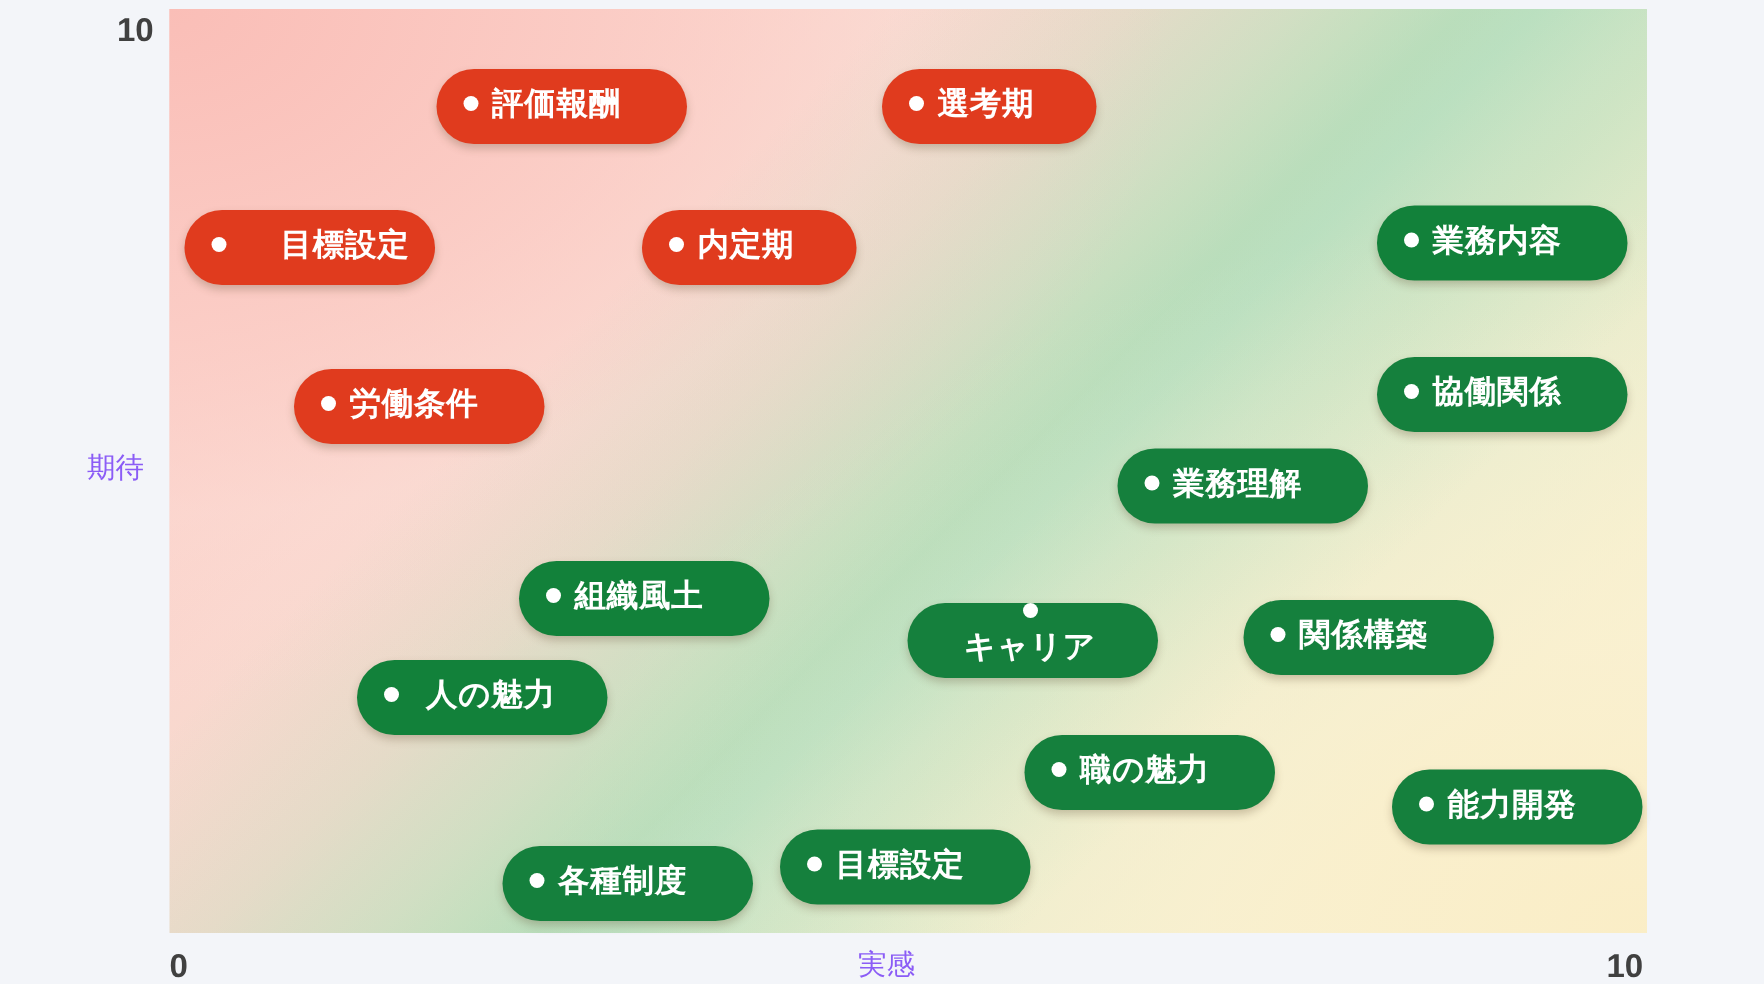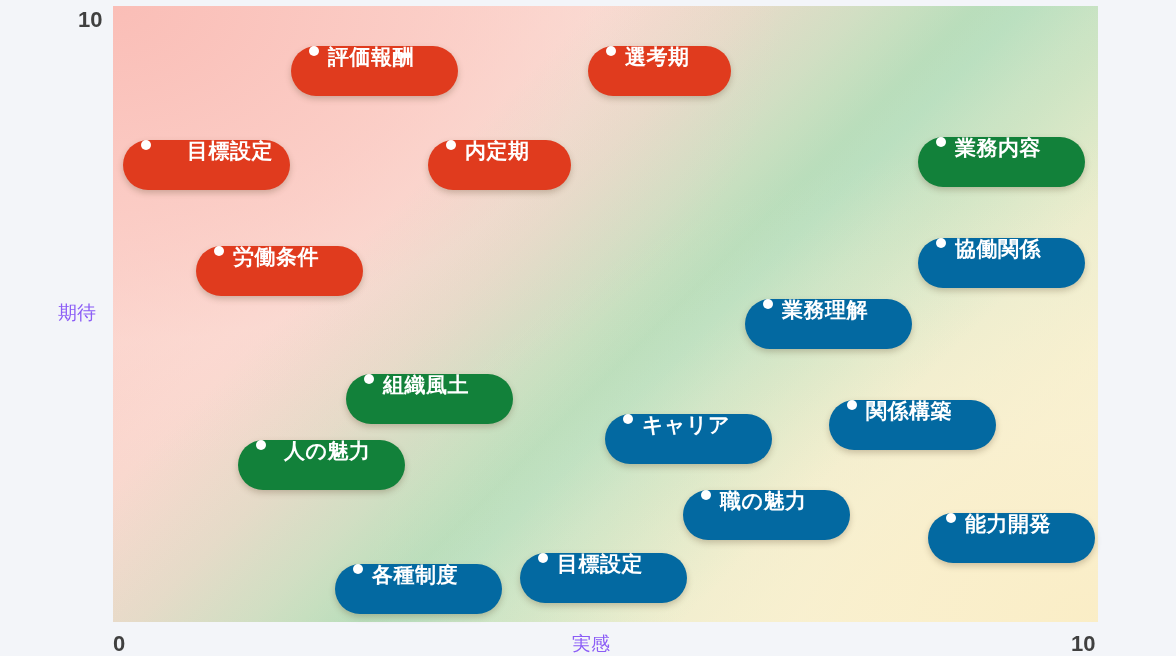--- a/index.html
+++ b/index.html
@@ -62,21 +62,21 @@
         rgba(120,200,140,0.30) 54%,
         rgba(140,205,150,0.16) 62%,
         rgba(140,205,150,0) 74%);
     pointer-events: none;
   }
 
   
   .pill {
     position: absolute;
     display: flex;
-    align-items: flex-start;
+    align-items: center;
     gap: 9px;
     height: 50px;
     padding: 0 22px 4px 18px;
     border-radius: 26px;
     box-sizing: border-box;
     color: #ffffff;
     font-size: 21px;
     font-weight: bold;
     letter-spacing: 0.5px;
     white-space: nowrap;
@@ -87,21 +87,21 @@
     width: 10px;
     height: 10px;
     border-radius: 50%;
     background: #ffffff;
     flex: 0 0 auto;
   }
   .pill .lbl { line-height: 1; }
 
   .pill.c-red   { background: #e03b1e; }
   .pill.c-green { background: #12813a; }
-  .pill.c-olive { background: #0369a1; }
+  .pill.c-olive { background: #15803d; }
 
   
   .axis-num {
     position: absolute;
     color: #404040;
     font-size: 22px;
     font-weight: bold;
     line-height: 1;
   }
   .axis-title {
@@ -156,21 +156,21 @@
           <span class="lbl">協働関係</span>
         </div>
         <div class="pill c-olive" style="left: 632px; top: 293px; width: 167px;">
           <span class="dot"></span>
           <span class="lbl">業務理解</span>
         </div>
         <div class="pill c-green" style="left: 233px; top: 368px; width: 167px;">
           <span class="dot"></span>
           <span class="lbl">組織風土</span>
         </div>
-        <div class="pill c-olive" style="left: 492px; top: 408px; width: 167px;">
+        <div class="pill c-olive" style="left: 492px; top: 396px; width: 167px; flex-direction: column;">
           <span class="dot"></span>
           <span class="lbl">キャリア</span>
         </div>
         <div class="pill c-olive" style="left: 716px; top: 394px; width: 167px;">
           <span class="dot"></span>
           <span class="lbl">関係構築</span>
         </div>
         <div class="pill c-green" style="left: 125px; top: 434px; width: 167px; gap: 18px;">
           <span class="dot"></span>
           <span class="lbl">人の魅力</span>

